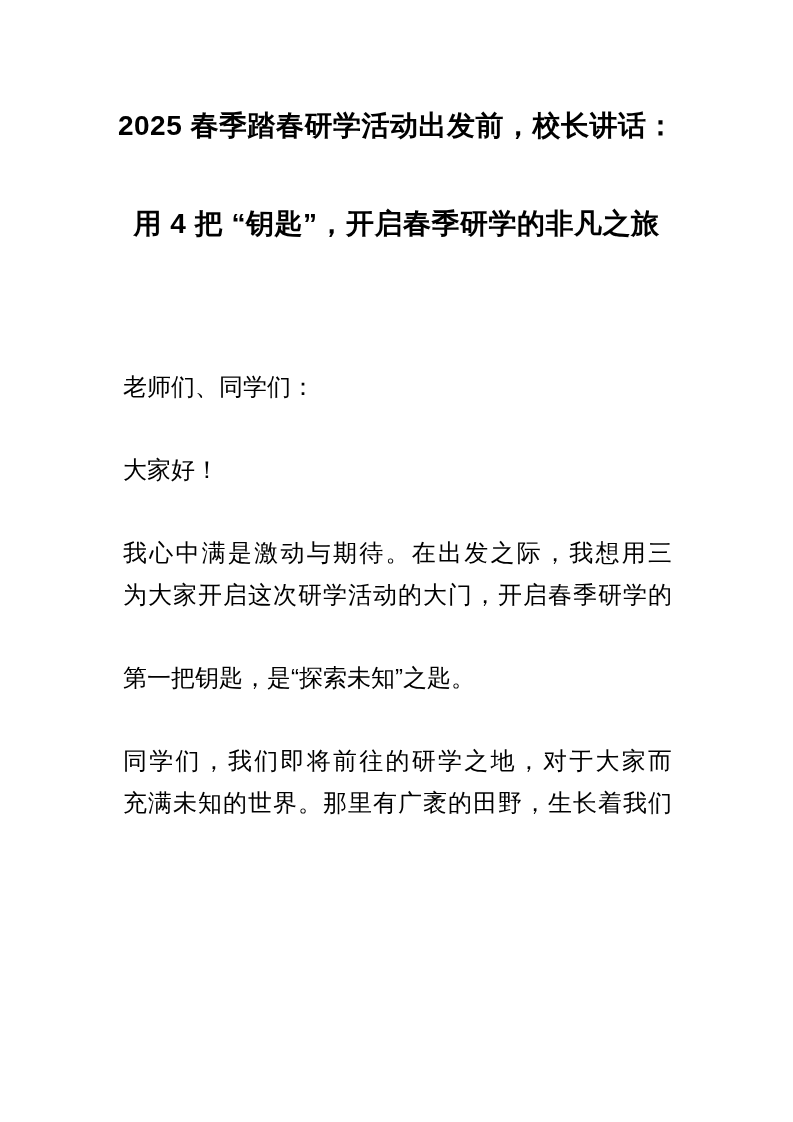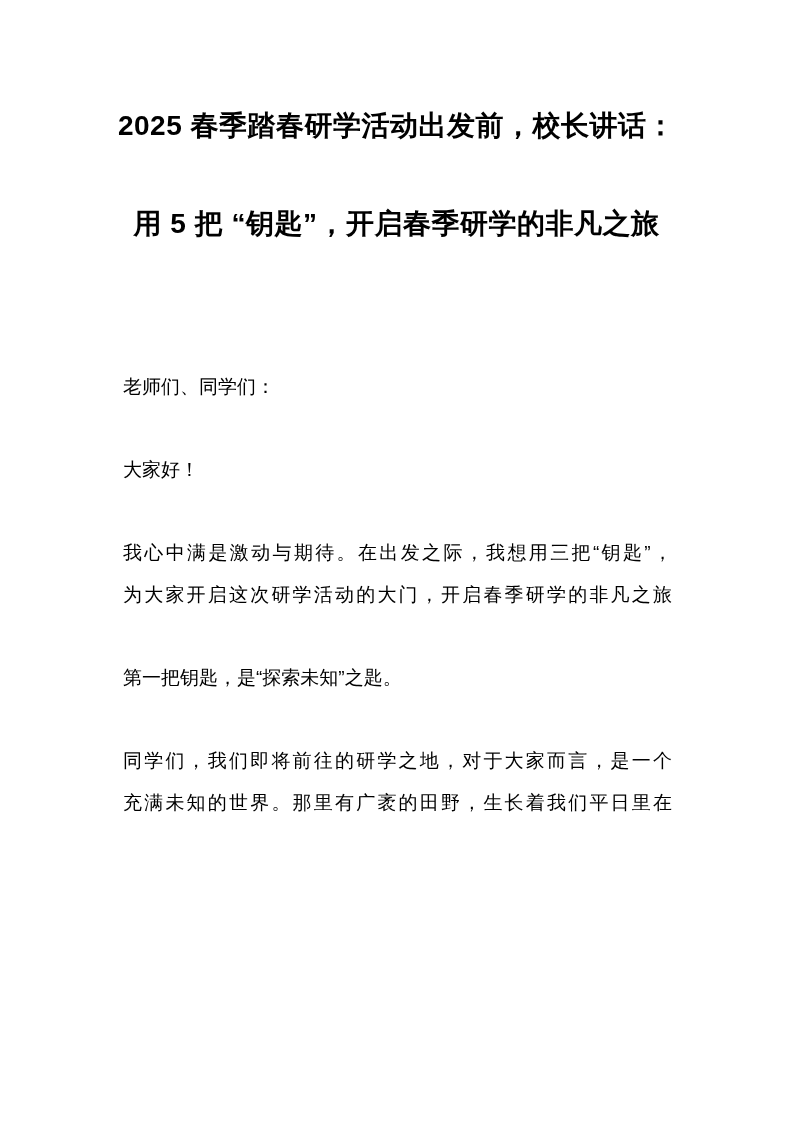--- a/index.html
+++ b/index.html
@@ -23,21 +23,21 @@
     font-weight: 700;
     font-size: 28px;
     letter-spacing: 0.5px;
     color: #000000;
   }
   .title-line { line-height: 36px; }
   .title-line-1 { padding-top: 108px; }
   .title-line-2 { margin-top: 62px; }
   .doc-body {
     margin: 124px 121px 0 123px;
-    font-size: 19px;
+    font-size: 24px;
     color: #000000;
   }
   .paragraph { margin: 0 0 41px 0; }
   .paragraph:last-child { margin-bottom: 0; }
   .text-line {
     height: 42px;
     line-height: 42px;
     overflow: hidden;
     white-space: nowrap;
   }
@@ -47,21 +47,21 @@
     text-align-last: justify;
     text-justify: inter-character;
   }
 </style>
 </head>
 <body style="background: rgb(255, 255, 255); color: rgb(0, 0, 0);">
 
 <div class="page">
   <div class="doc-title">
     <div class="title-line title-line-1">2025 春季踏春研学活动出发前，校长讲话：</div>
-    <div class="title-line title-line-2">用 5 把 “钥匙”，开启春季研学的非凡之旅</div>
+    <div class="title-line title-line-2">用 4 把 “钥匙”，开启春季研学的非凡之旅</div>
   </div>
   <div class="doc-body">
       <div class="paragraph">
         <div class="text-line">老师们、同学们：</div>
       </div>
       <div class="paragraph">
         <div class="text-line">大家好！</div>
       </div>
       <div class="paragraph">
         <div class="text-line justified">我心中满是激动与期待。在出发之际，我想用三把“钥匙”，</div>

